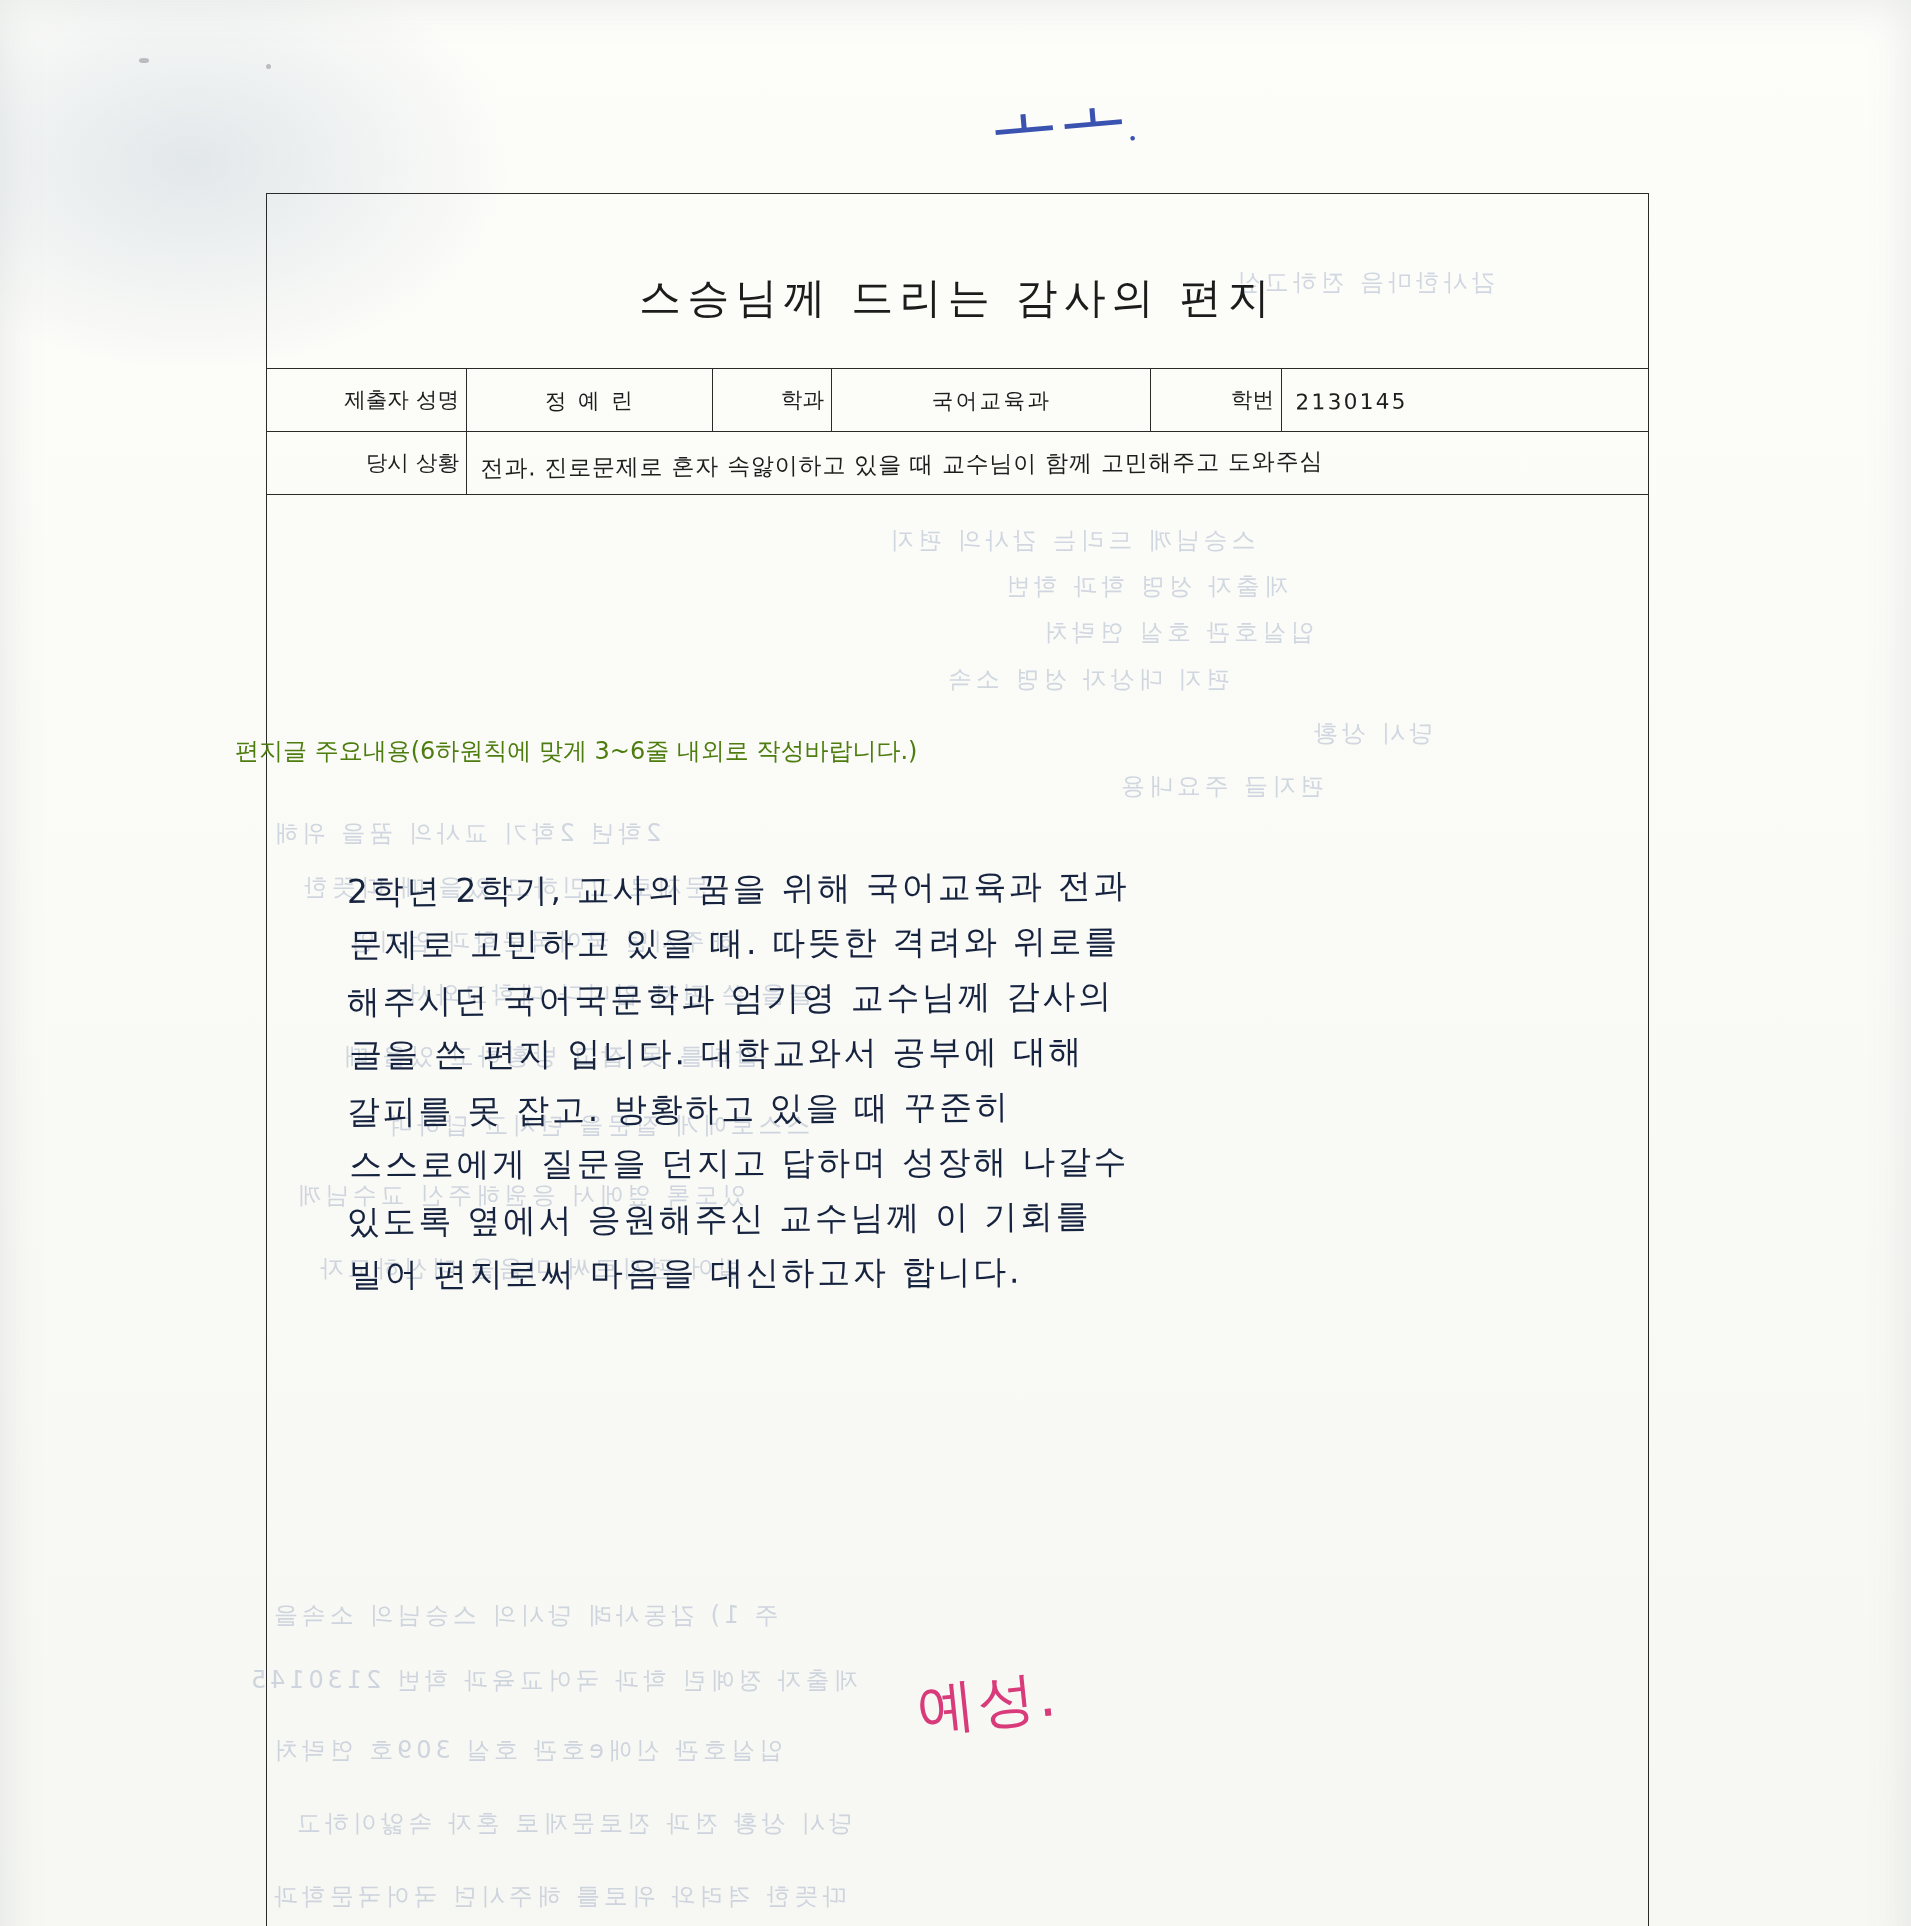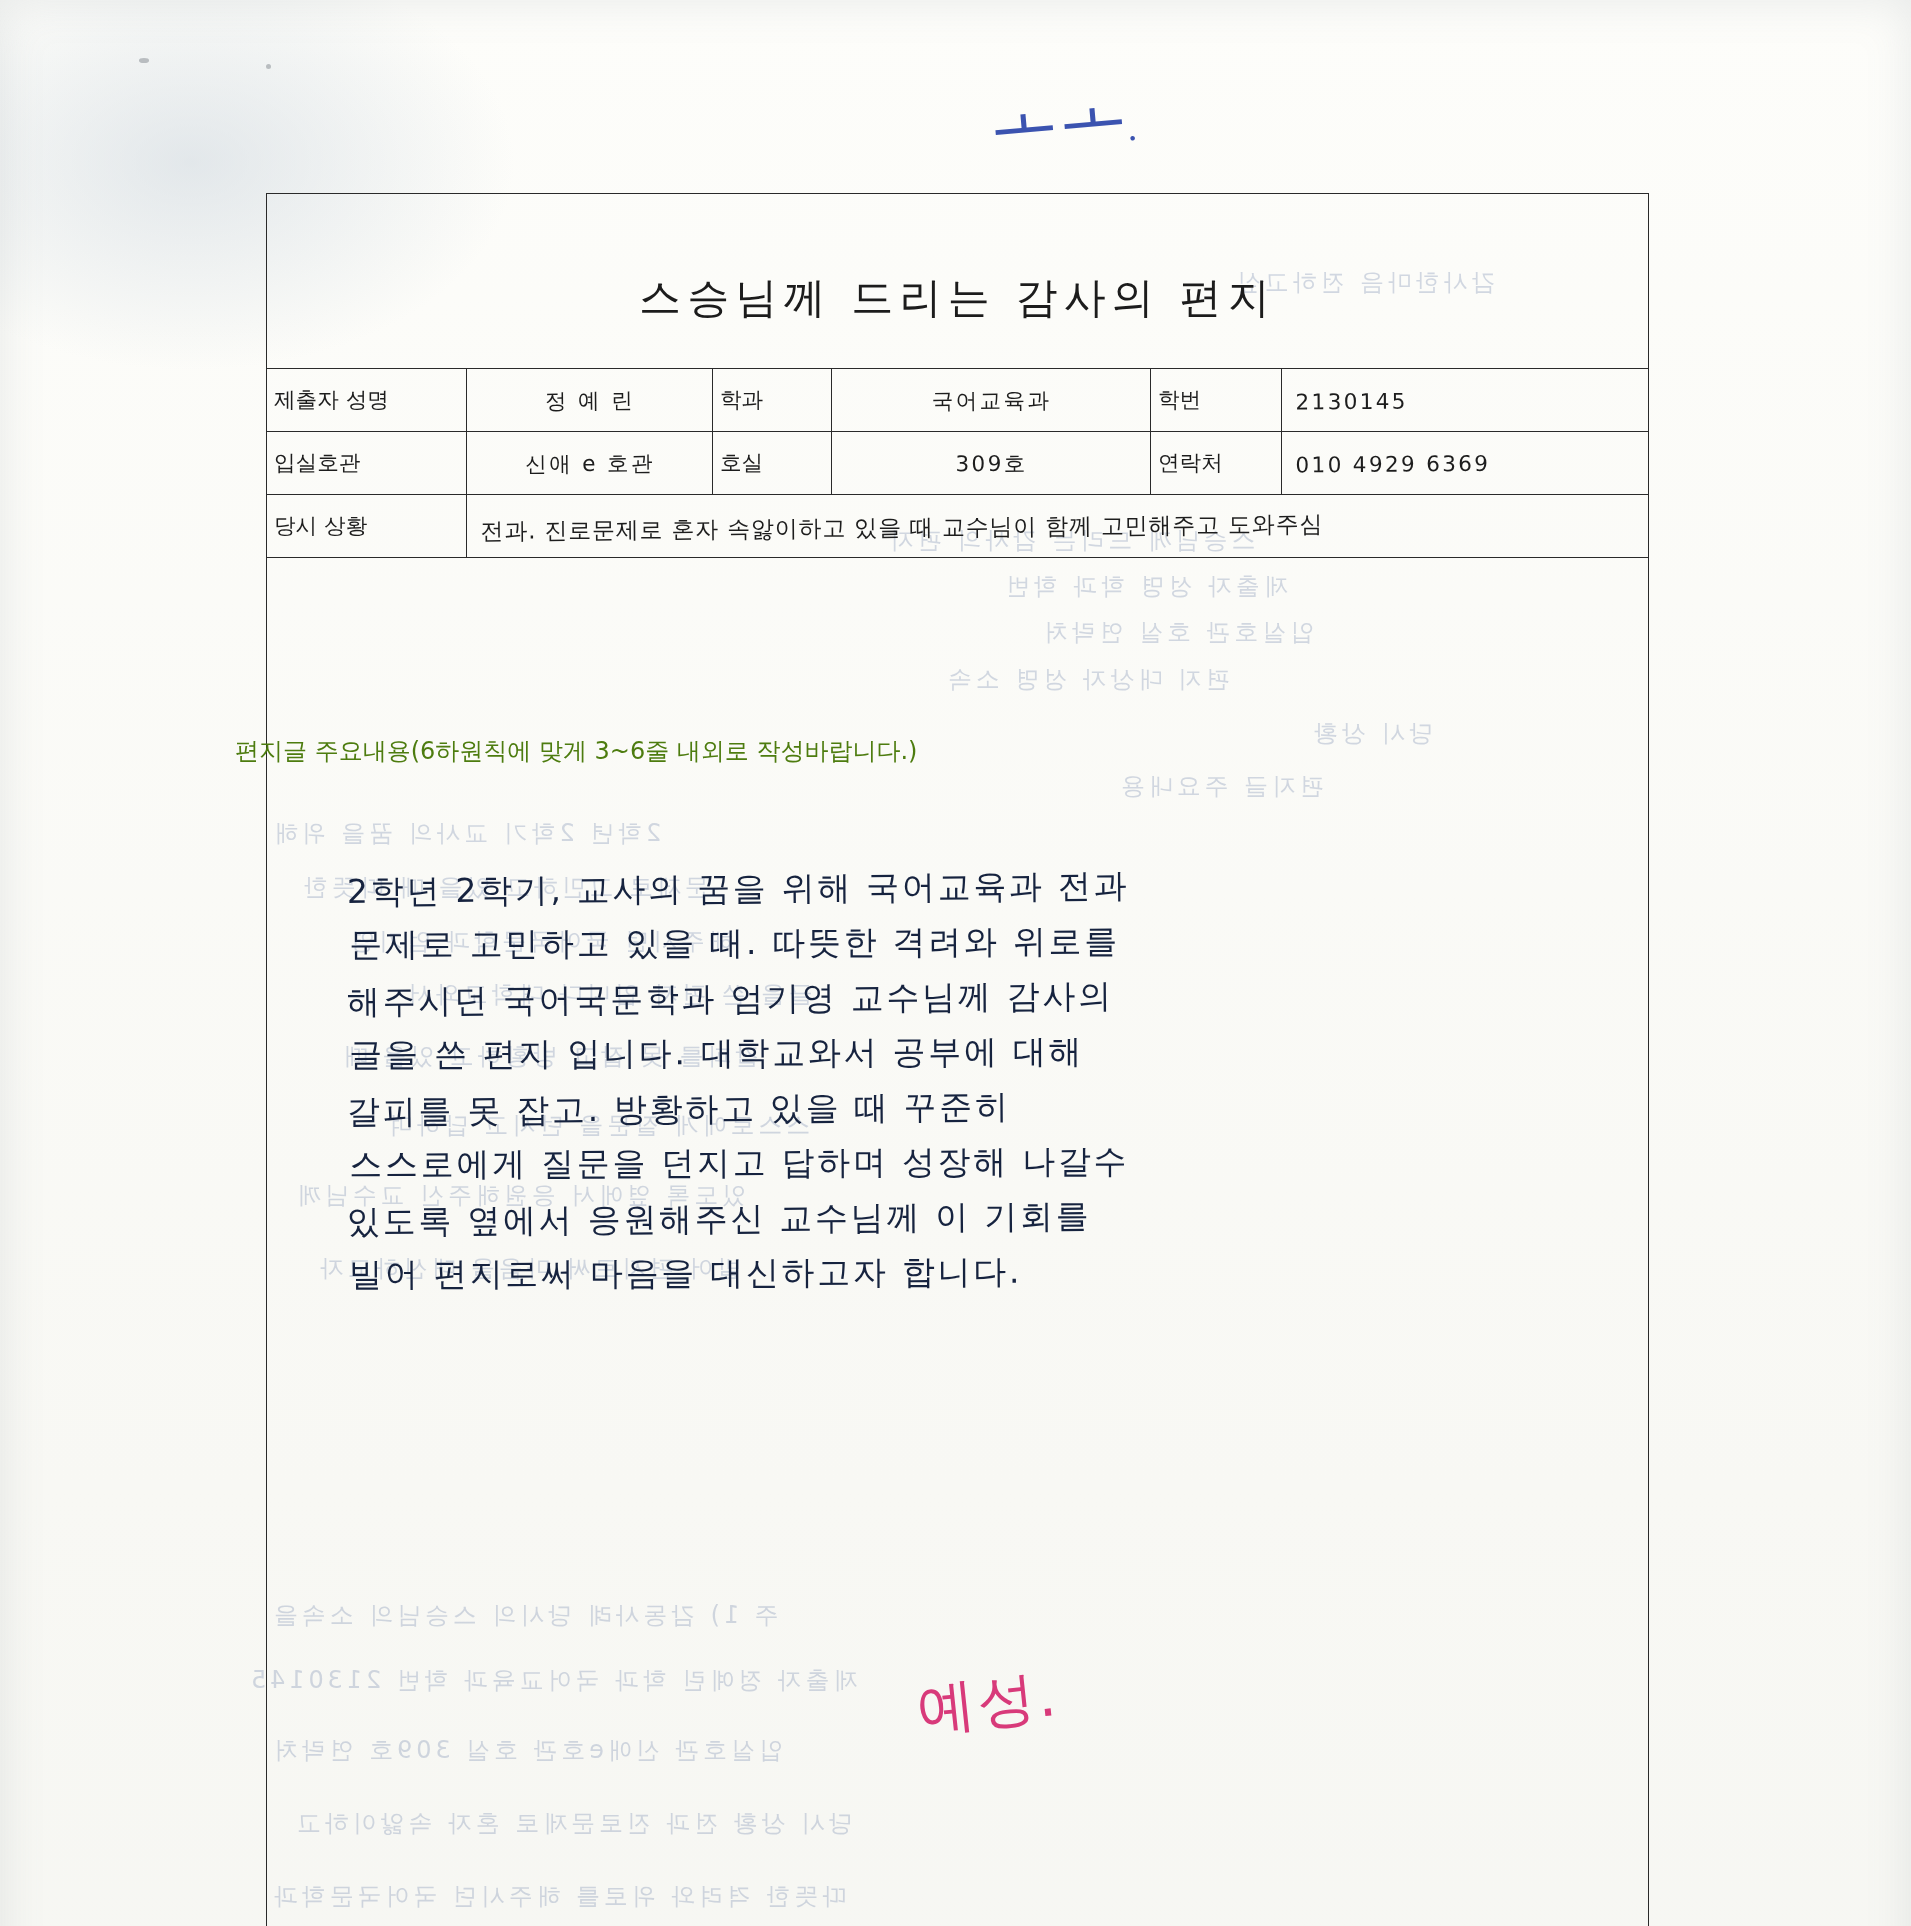--- a/index.html
+++ b/index.html
@@ -93,21 +93,21 @@
   .info-table td {
     border: 1.2px solid #2a2a2a;
     height: 62px;
     padding: 0 7px;
     vertical-align: middle;
     font-size: 21.6px;
     color: #1d1d1d;
     font-family: "DejaVu Sans", sans-serif;
   }
   .lbl {
-    text-align: left;
+    text-align: right;
     line-height: 1.15;
   }
   .hand {
     font-family: "DejaVu Sans", sans-serif;
     color: #14213d;
     font-size: 28.5px;
     letter-spacing: 2.3px;
     text-align: center;
     transform: rotate(-0.5deg);
   }
@@ -239,28 +239,20 @@
     <tbody>
       <tr>
         <td class="lbl" style="width:185px;">제출자 성명</td>
         <td class="hand" style="width:231px;">정 예 린</td>
         <td class="lbl" style="width:104px;border-radius:26px;">학과</td>
         <td class="hand" style="width:304px;">국어교육과</td>
         <td class="lbl" style="width:116px;">학번</td>
         <td class="hand left">2130145</td>
       </tr>
       <tr>
-        <td class="lbl">입실호관</td>
-        <td class="hand">신애 e 호관</td>
-        <td class="lbl">호실</td>
-        <td class="hand">309호</td>
-        <td class="lbl">연락처</td>
-        <td class="hand left">010 4929 6369</td>
-      </tr>
-      <tr>
         <td class="lbl">당시 상황</td>
         <td class="hand situation-cell left" colspan="5">전과. 진로문제로 혼자 속앓이하고 있을 때 교수님이 함께 고민해주고 도와주심</td>
       </tr>
     </tbody>
   </table>
 
   <div class="body-instruction">편지글 주요내용(6하원칙에 맞게 3~6줄 내외로 작성바랍니다.)</div>
 
   <div class="letter-body">
     <div class="ln">2학년 2학기,  교사의 꿈을 위해  국어교육과  전과</div>

